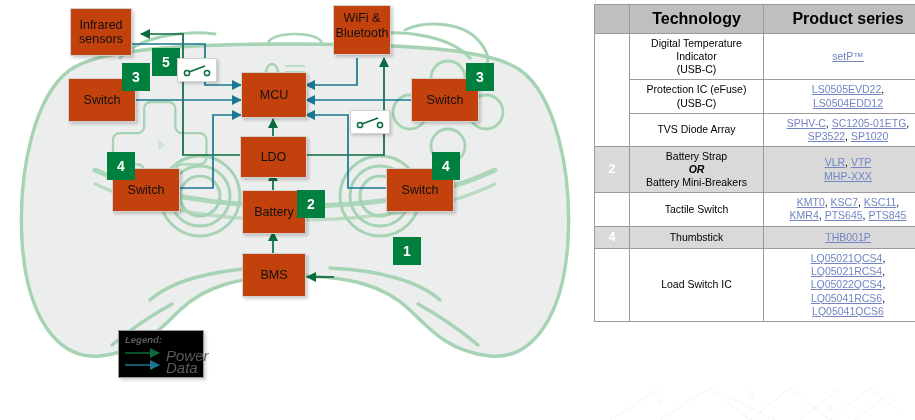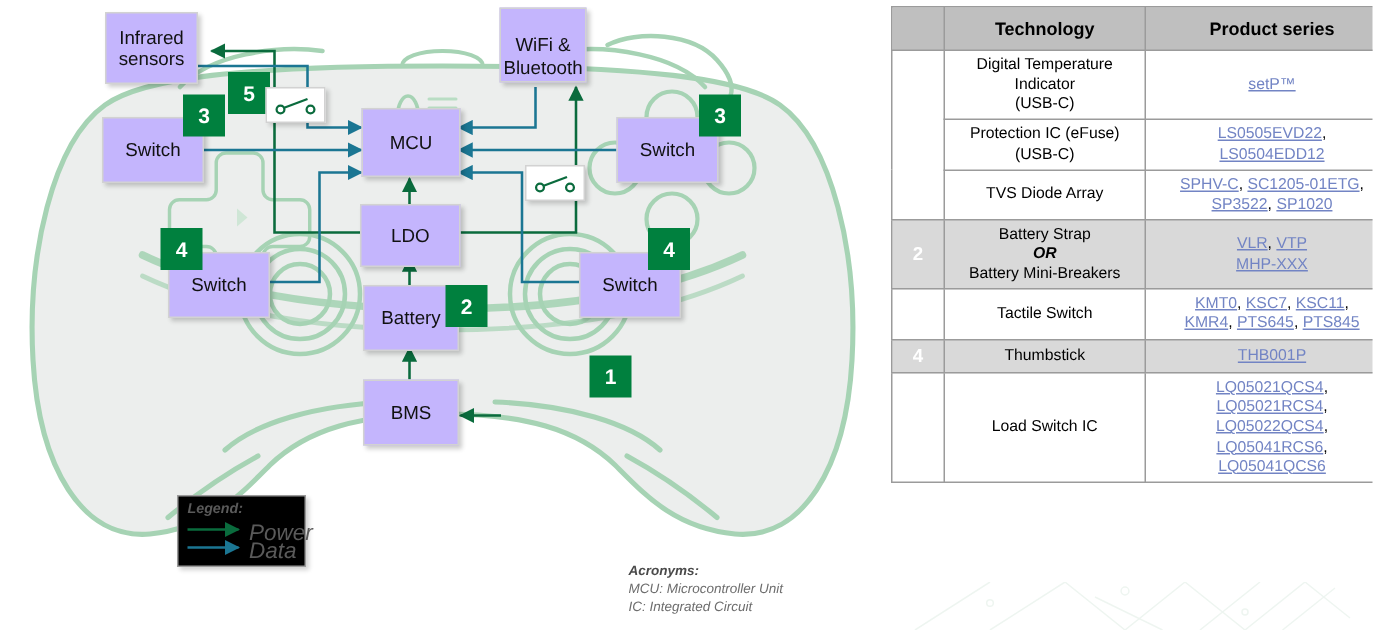--- a/index.html
+++ b/index.html
@@ -9,25 +9,25 @@
     font-family:"Liberation Sans","DejaVu Sans",sans-serif;
     -webkit-font-smoothing:antialiased;
   }
   #root{position:relative;width:915px;height:420px;}
 
   
   #diagram{position:absolute;left:0;top:0;width:590px;height:420px;}
   #ctrl-svg{position:absolute;left:0;top:0;width:590px;height:420px;}
 
   .node{
-    position:absolute;background:#c4b5fd;border:1px solid #d2d2d2;
+    position:absolute;background:#c2410c;border:1px solid #d2d2d2;
     box-shadow:2px 2px 3px rgba(0,0,0,.20);
     display:flex;align-items:center;justify-content:center;text-align:center;
     font-size:12.5px;color:#111;line-height:1.15;z-index:6;
-    box-sizing:border-box;padding:2px 3px;
+    box-sizing:border-box;padding:14px 3px;
   }
   .badge{
     position:absolute;width:28px;height:28px;background:#00803e;color:#fff;
     display:flex;align-items:center;justify-content:center;
     font-size:14px;font-weight:700;z-index:8;
   }
   .swicon{
     position:absolute;width:38px;height:22px;background:#ffffff;
     border:1px solid #d2d2d2;box-shadow:2px 2px 3px rgba(0,0,0,.18);
     z-index:8;display:flex;align-items:center;justify-content:center;
@@ -49,21 +49,21 @@
   .acronyms b{font-weight:700;color:#4a4a4a;}
 
   
   #table-wrap{position:absolute;left:594px;top:4px;width:315px;}
   table.parts{border-collapse:collapse;width:315px;table-layout:fixed;
     font-size:10.5px;color:#000;}
   table.parts th,table.parts td{
     border:1px solid #9b9b9b;padding:3px 4px;vertical-align:middle;
     text-align:center;line-height:1.25;
   }
-  table.parts thead th{background:#bfbfbf;font-size:12px;font-weight:700;height:22px;}
+  table.parts thead th{background:#bfbfbf;font-size:16px;font-weight:700;height:22px;}
   th.c-num{width:26px;}
   th.c-tech{width:125px;}
   th.c-prod{width:160px;}
   td.numcell{background:#00803e;color:#ffffff;font-weight:700;font-size:12.5px;}
   tr.alt td{background:#d9d9d9;}
   tr.wht td{background:#ffffff;}
   .lnk{color:#7284c4;text-decoration:underline;text-align:center;}
   .or{font-weight:700;font-style:italic;}
 
   
@@ -267,25 +267,20 @@
           </marker>
           <marker id="lg-dat" viewBox="0 0 10 10" refX="9" refY="5" markerWidth="6" markerHeight="6" orient="auto">
             <path d="M0,0 L10,5 L0,10 z" fill="#1b7693"></path>
           </marker>
         </defs>
       </svg>
       <span class="llab" style="left:47px;top:16px;">Power</span>
       <span class="llab" style="left:47px;top:28px;">Data</span>
     </div>
 
-    <div class="acronyms">
-      <div><b>Acronyms:</b></div>
-      <div>MCU: Microcontroller Unit</div>
-      <div>IC: Integrated Circuit</div>
-    </div>
   </div>
 
   <div id="table-wrap">
     <table class="parts">
       <thead>
         <tr>
           <th class="c-num"></th>
           <th class="c-tech">Technology</th>
           <th class="c-prod">Product series</th>
         </tr>

